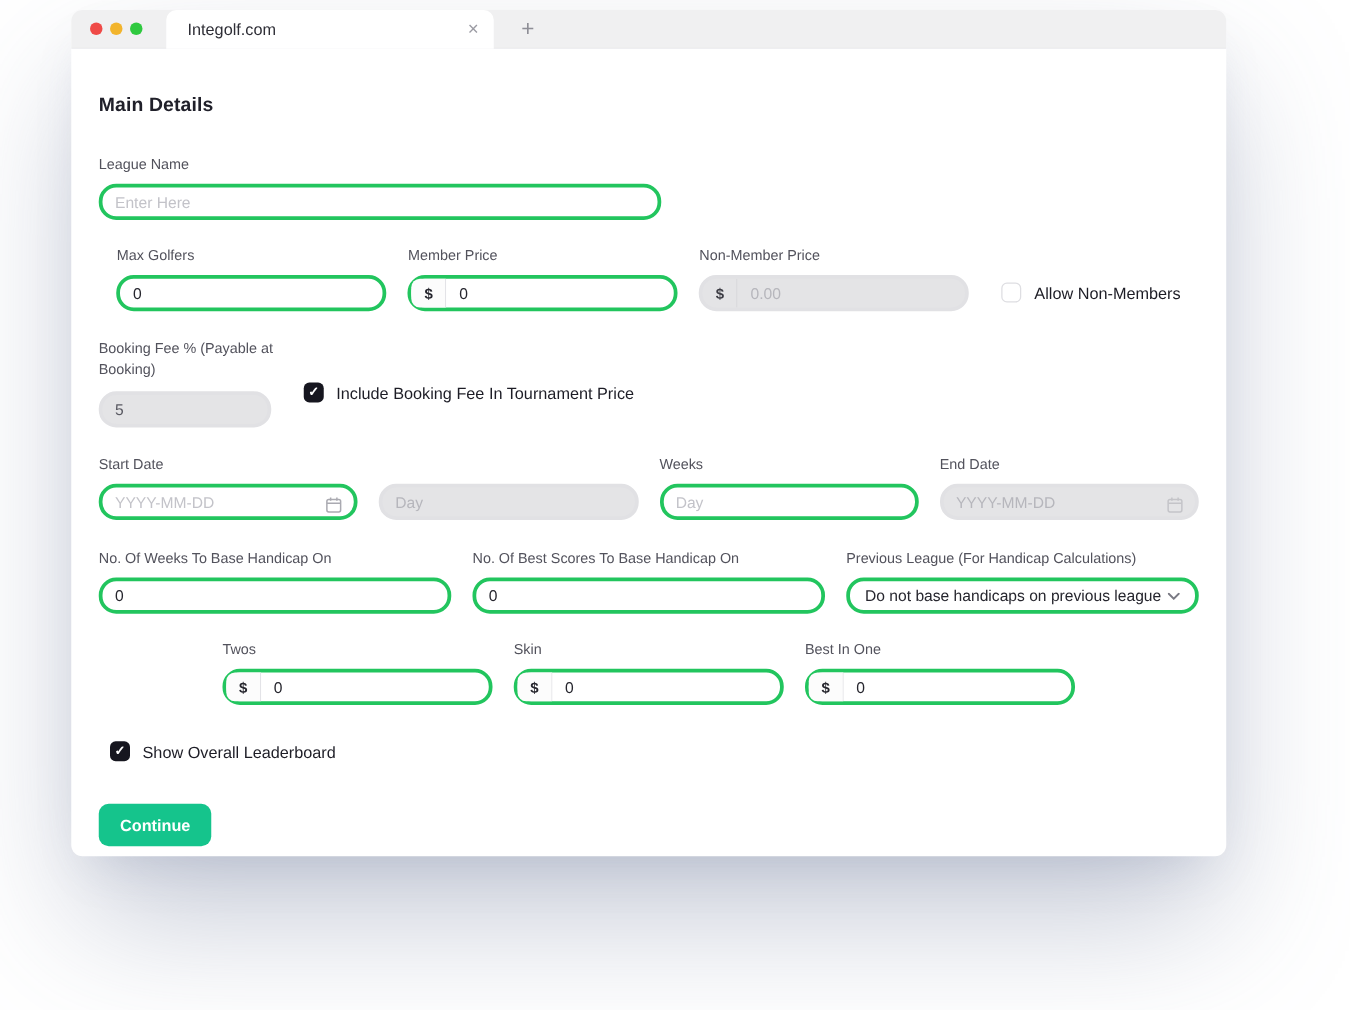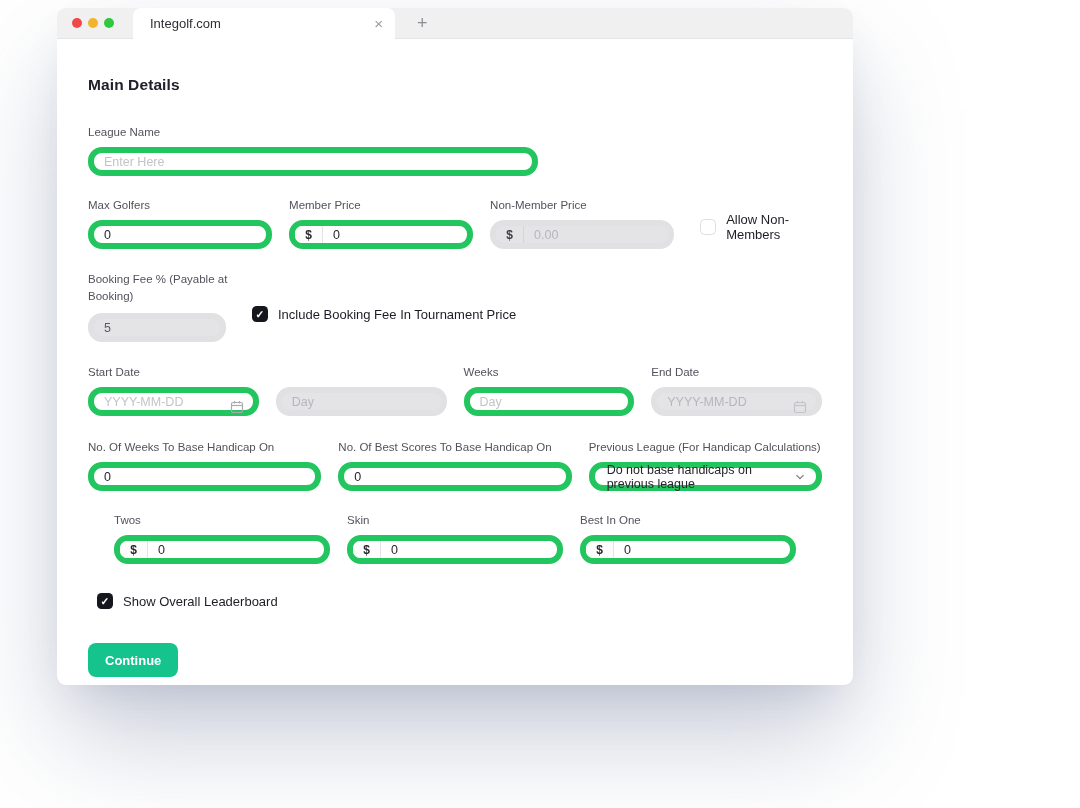--- a/index.html
+++ b/index.html
@@ -2,51 +2,51 @@
 <html><head>
 <meta charset="utf-8">
 <style>
   html,body { margin:0; padding:0; }
   body {
     width:1080px; height:808px; position:relative; overflow:hidden;
     background:#ffffff;
     font-family:"Liberation Sans", sans-serif;
   }
   .window {
-    position:absolute; left:57px; top:8px; width:796px; height:677px;
+    position:absolute; left:57px; top:8px; width:924px; height:677px;
     background:#ffffff; border-radius:9px;
     box-shadow:0 55px 110px -8px rgba(125,135,165,.45), 0 18px 40px -18px rgba(125,135,165,.30);
   }
   .titlebar {
     height:31px; background:#f0f0f1; border-radius:9px 9px 0 0;
     display:flex; align-items:stretch; border-bottom:1px solid #e5e5e8;
     box-sizing:border-box;
   }
   .lights { display:flex; align-items:center; gap:6px; padding-left:15px; width:76px; box-sizing:border-box; }
   .light { width:10px; height:10px; border-radius:50%; }
   .tab {
     width:262px; background:#ffffff; border-radius:8px 8px 0 0;
     display:flex; align-items:center; padding:0 12px 0 17px; box-sizing:border-box;
     margin-bottom:-1px;
   }
   .tab-title { flex:1; font-size:13px; color:#2e2e36; }
   .tab-close { color:#9b9ba3; font-size:15px; line-height:1; }
   .newtab { color:#8e8e96; font-size:18px; line-height:1; margin-left:22px; align-self:center; }
 
-  .content { padding:0 31px; }
+  .content { padding:0 22px; }
   .heading { margin:37px 0 0; font-size:15.5px; font-weight:700; color:#20202a; letter-spacing:.1px; }
 
   .label { font-size:11.5px; color:#52525c; line-height:17px; margin-bottom:6px; min-height:17px; }
   .row { display:flex; gap:17px;justify-content:center; }
   .row.wgap { }
   .w216 { width:216px; } .w295 { width:295px; } .w450 { width:450px; } .w155 { width:155px; }
 
   .ctl {
     position:relative; display:flex; align-items:center; height:29px;
-    border:6px solid #22c55e; border-radius:14px; background:#fff; box-sizing:border-box;
+    border:3px solid #22c55e; border-radius:14px; background:#fff; box-sizing:border-box;
   }
   .ctl input {
     border:0; background:transparent; outline:none; height:100%; width:100%;
     padding:0 10px; font-size:12.5px; color:#26262e; font-family:inherit; border-radius:7px;
   }
   .ctl input::placeholder { color:#c3c3c9; }
   .prefix {
     width:27px; flex:0 0 27px; align-self:stretch; display:flex; align-items:center; justify-content:center;
     border-right:1px solid #e3e3e7; background:#fcfcfc; border-radius:7px 0 0 7px;
     font-size:12px; font-weight:700; color:#26262e;

